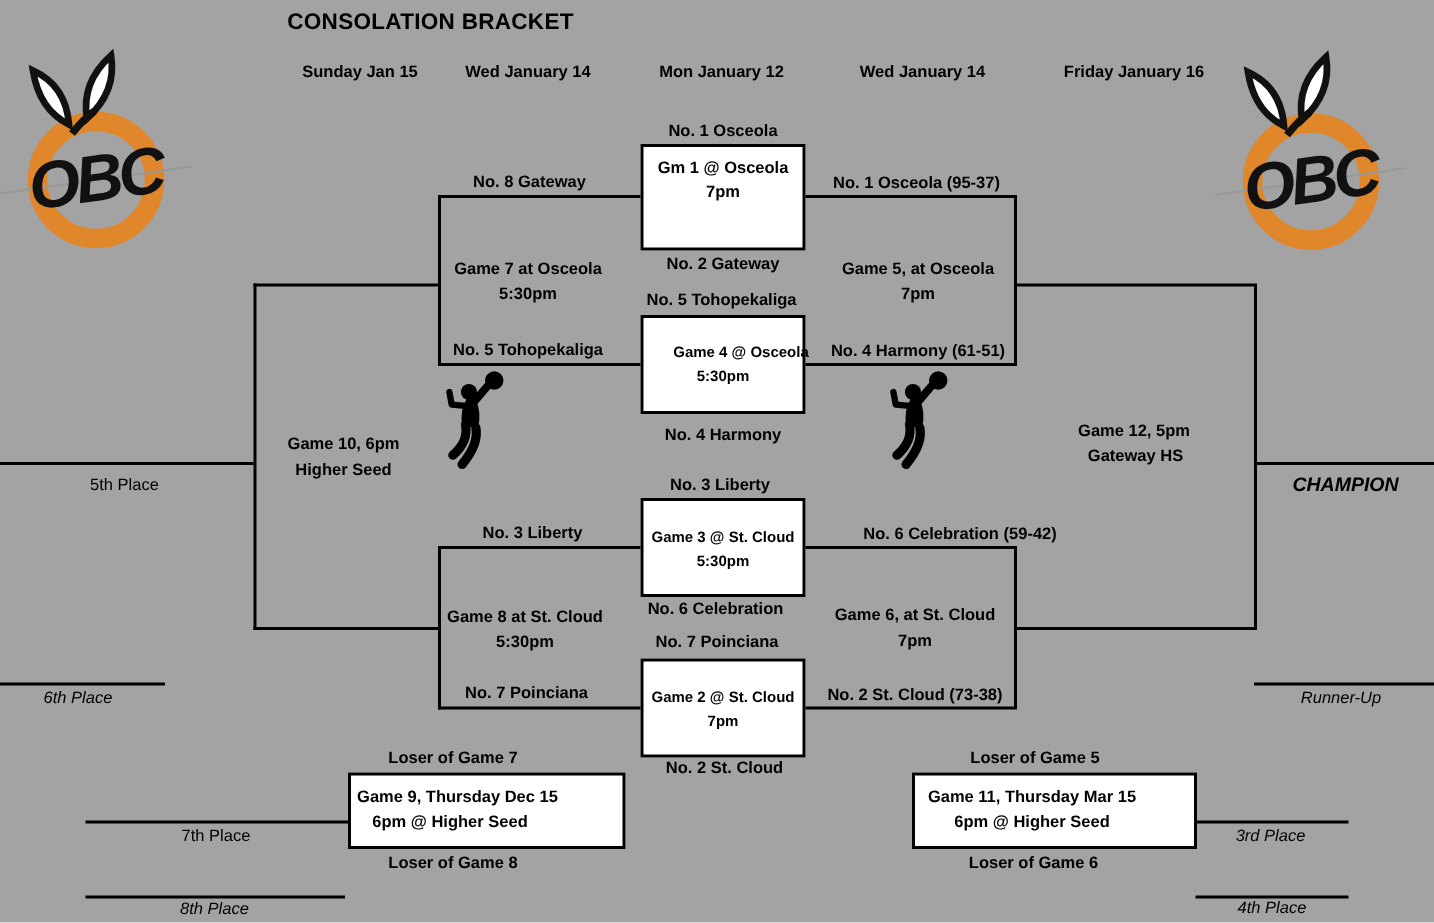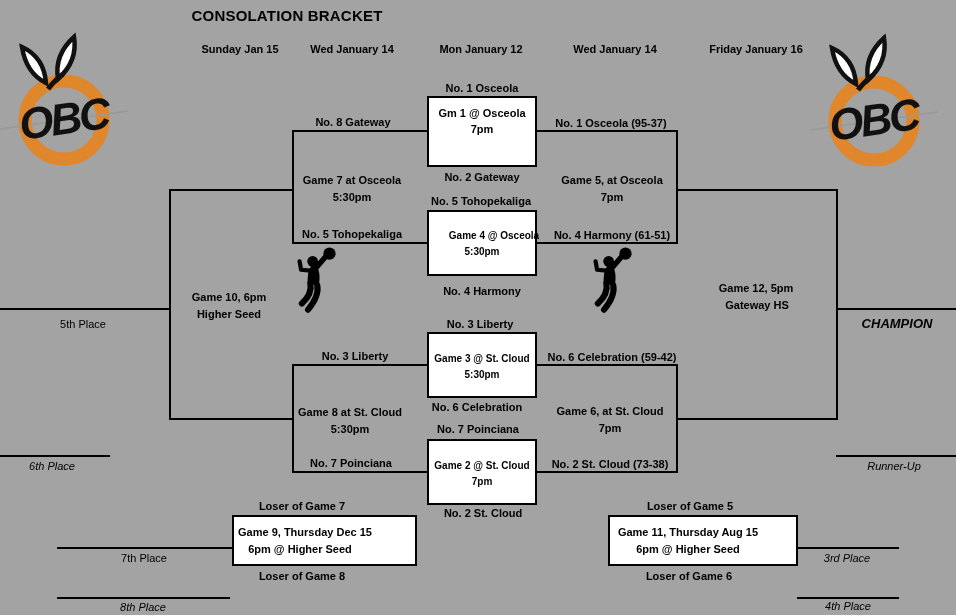--- a/index.html
+++ b/index.html
@@ -148,30 +148,30 @@
   <div class="lbl" style="left:300px;top:549px;">6pm @ Higher Seed</div>
   <div class="lbl" style="left:302px;top:576px;">Loser of Game 8</div>
   <div class="lbl plain" style="left:144px;top:558px;">7th Place</div>
   <div class="lbl it" style="left:143px;top:607px;">8th Place</div>
 
   <div class="lbl" style="left:611px;top:123px;">No. 1 Osceola (95-37)</div>
   <div class="lbl" style="left:612px;top:180px;">Game 5, at Osceola</div>
   <div class="lbl" style="left:612px;top:197px;">7pm</div>
   <div class="lbl" style="left:612px;top:235px;">No. 4 Harmony (61-51)</div>
 
-  <div class="lbl" style="left:612px;top:357px;">No. 6 Celebration (59-42)</div>
+  <div class="lbl" style="left:640px;top:357px;">No. 6 Celebration (59-42)</div>
   <div class="lbl" style="left:610px;top:411px;text-align:center;">Game 6, at St. Cloud</div>
   <div class="lbl" style="left:610px;top:428px;">7pm</div>
   <div class="lbl" style="left:610px;top:464px;">No. 2 St. Cloud (73-38)</div>
 
   <div class="lbl" style="left:756px;top:288px;">Game 12, 5pm</div>
   <div class="lbl" style="left:757px;top:305px;">Gateway HS</div>
   <div class="lbl champ" style="left:897px;top:323px;">CHAMPION</div>
   <div class="lbl it" style="left:894px;top:466px;">Runner-Up</div>
 
   <div class="lbl" style="left:690px;top:506px;">Loser of Game 5</div>
-  <div class="lbl" style="left:688px;top:532px;">Game 11, Thursday Aug 15</div>
+  <div class="lbl" style="left:688px;top:532px;">Game 11, Thursday Mar 15</div>
   <div class="lbl" style="left:688px;top:549px;">6pm @ Higher Seed</div>
   <div class="lbl" style="left:689px;top:576px;">Loser of Game 6</div>
   <div class="lbl it" style="left:847px;top:558px;">3rd Place</div>
   <div class="lbl it" style="left:848px;top:606px;">4th Place</div>
 
 </div>
 
 </body></html>

